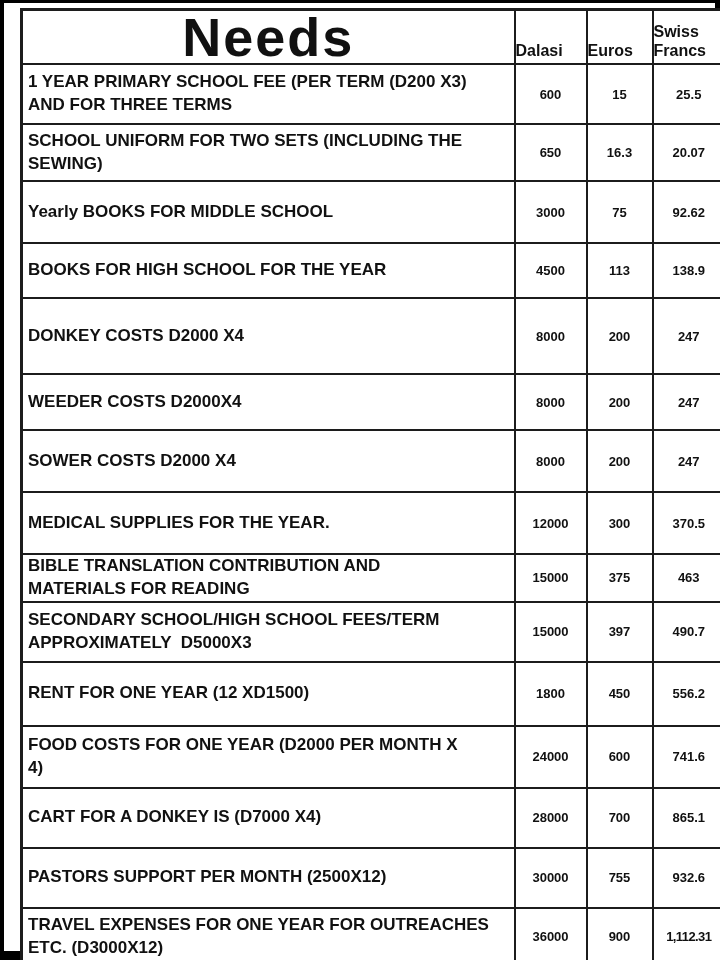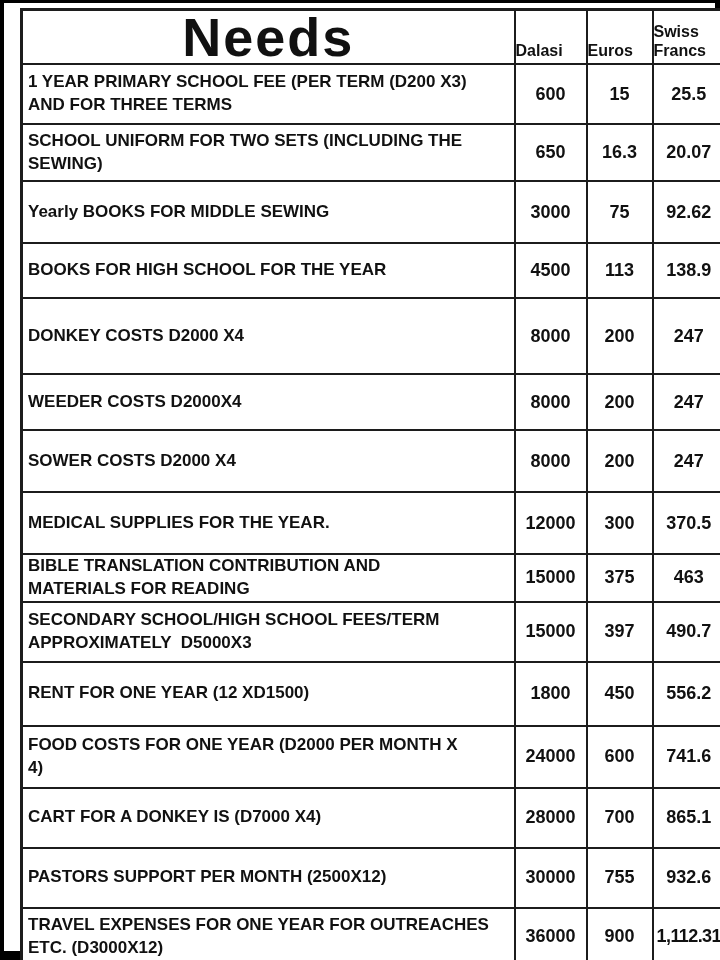--- a/index.html
+++ b/index.html
@@ -57,21 +57,21 @@
   }
   td.need-cell {
     font-size: 17px;
     text-align: left;
     padding-left: 5px;
     padding-right: 16px;
     line-height: 1.35;
     white-space: pre-wrap;
   }
   td.num-cell {
-    font-size: 18px;
+    font-size: 13px;
     text-align: center;
     white-space: nowrap;
   }
   td.num-tight {
     letter-spacing: -0.6px;
     padding-left: 1px;
     padding-right: 1px;
   }
 </style>
 </head>
@@ -101,21 +101,21 @@
         <td class="num-cell">25.5</td>
       </tr>
       <tr style="height:57px">
         <td class="need-cell">SCHOOL UNIFORM FOR TWO SETS (INCLUDING THE
 SEWING)</td>
         <td class="num-cell">650</td>
         <td class="num-cell">16.3</td>
         <td class="num-cell">20.07</td>
       </tr>
       <tr style="height:62px">
-        <td class="need-cell">Yearly BOOKS FOR MIDDLE SEWING</td>
+        <td class="need-cell">Yearly BOOKS FOR MIDDLE SCHOOL</td>
         <td class="num-cell">3000</td>
         <td class="num-cell">75</td>
         <td class="num-cell">92.62</td>
       </tr>
       <tr style="height:55px">
         <td class="need-cell">BOOKS FOR HIGH SCHOOL FOR THE YEAR</td>
         <td class="num-cell">4500</td>
         <td class="num-cell">113</td>
         <td class="num-cell">138.9</td>
       </tr>

